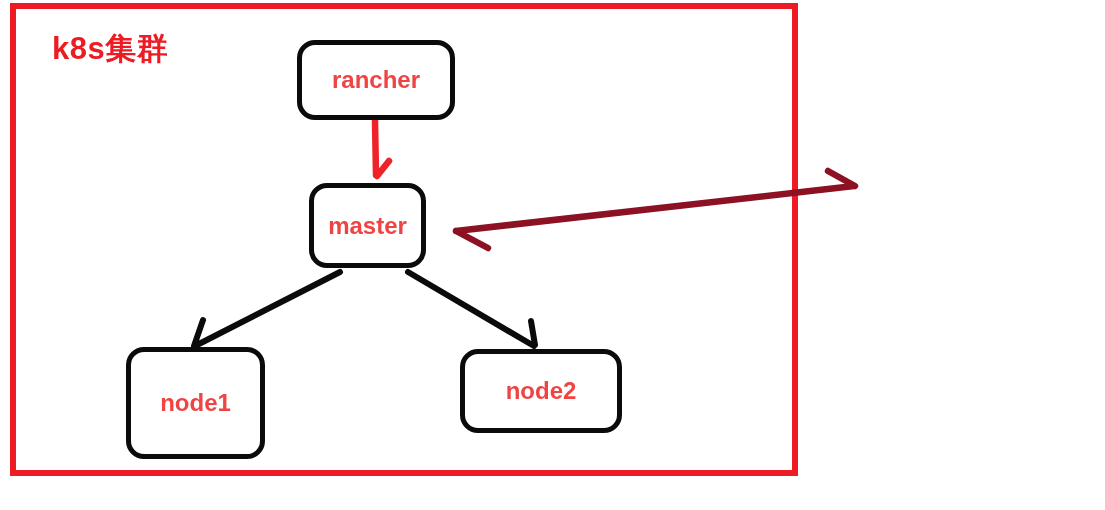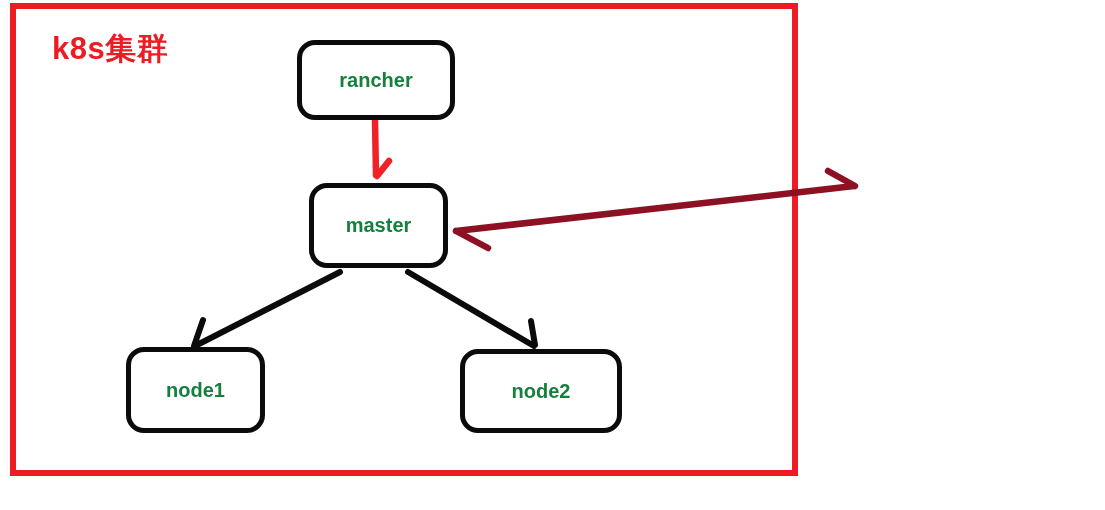--- a/index.html
+++ b/index.html
@@ -38,26 +38,26 @@
   }
   .dnode {
     position: absolute;
     display: flex;
     align-items: center;
     justify-content: center;
     border: 5px solid var(--node-border);
     border-radius: 18px;
     background: #ffffff;
     font-weight: 700;
-    font-size: 20px;
-    color: #15803d;
+    font-size: 24px;
+    color: #ef4444;
   }
   .dnode.rancher { left: 297px; top: 40px;  width: 158px; height: 80px; }
-  .dnode.master  { left: 309px; top: 183px; width: 139px; height: 85px; }
-  .dnode.node1   { left: 126px; top: 347px; width: 139px; height: 86px; }
+  .dnode.master  { left: 309px; top: 183px; width: 117px; height: 85px; }
+  .dnode.node1   { left: 126px; top: 347px; width: 139px; height: 112px; }
   .dnode.node2   { left: 460px; top: 349px; width: 162px; height: 84px; }
   .dnode.nfs {
     left: 858px; top: 133px; width: 214px; height: 97px;
     border: 6px solid var(--dark-red);
     border-radius: 24px;
     color: var(--dark-red);
     font-size: 21px;
   }
   svg.edges {
     position: absolute;

